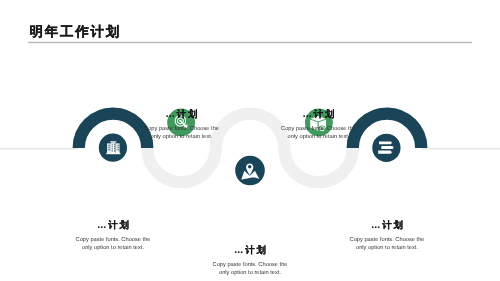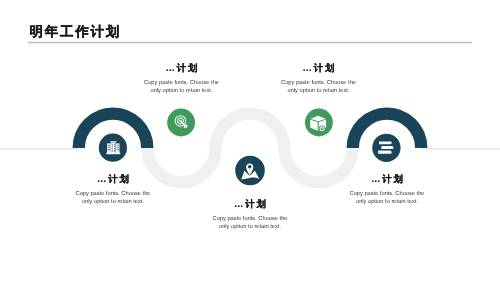--- a/index.html
+++ b/index.html
@@ -3,21 +3,21 @@
 <meta charset="utf-8">
 <style>
   html,body{margin:0;padding:0;}
   body{width:500px;height:281px;background:#ffffff;overflow:hidden;-webkit-font-smoothing:antialiased;text-rendering:geometricPrecision;
        font-family:"Liberation Sans",sans-serif;}
   .slide{position:relative;width:500px;height:281px;background:#fff;}
   .title{position:absolute;left:29.5px;top:23.6px;font-size:13.5px;font-weight:bold;color:#1a1a1a;letter-spacing:1.75px;-webkit-text-stroke:0.32px #1a1a1a;}
   .title-rule{position:absolute;left:27.8px;top:41px;width:444.5px;height:3px;}
   .title-rule svg{display:block;}
   .wave{position:absolute;left:0;top:0;width:500px;height:281px;}
-  .step{position:absolute;width:78px;}
+  .step{position:absolute;width:78px;margin-top:46px;}
   .node-label{text-align:center;font-size:9.4px;font-weight:bold;color:#1a1a1a;line-height:10.5px;letter-spacing:1.95px;text-indent:1.95px;-webkit-text-stroke:0.22px #1a1a1a;}
   .node-body{text-align:center;font-size:5.7px;color:#333333;line-height:7.7px;margin-top:6.8px;}
   .step1{left:74px;top:174px;}
   .step2{left:142.5px;top:63px;}
   .step3{left:211px;top:198.8px;}
   .step4{left:279.5px;top:63px;}
   .step5{left:348px;top:174px;}
 </style>
 </head>
 <body>

